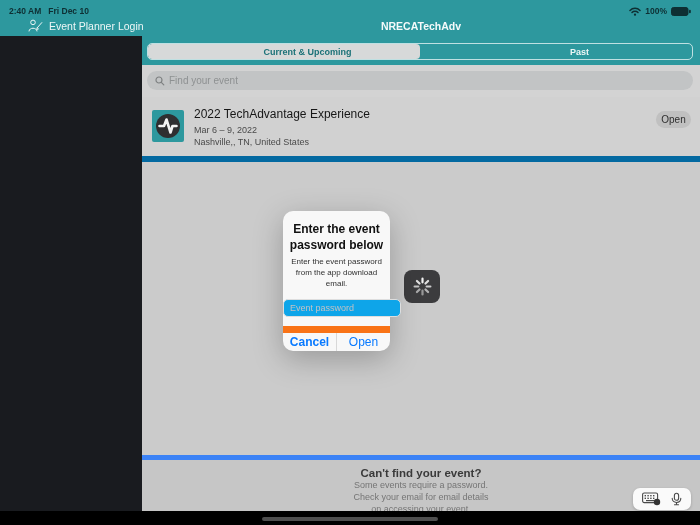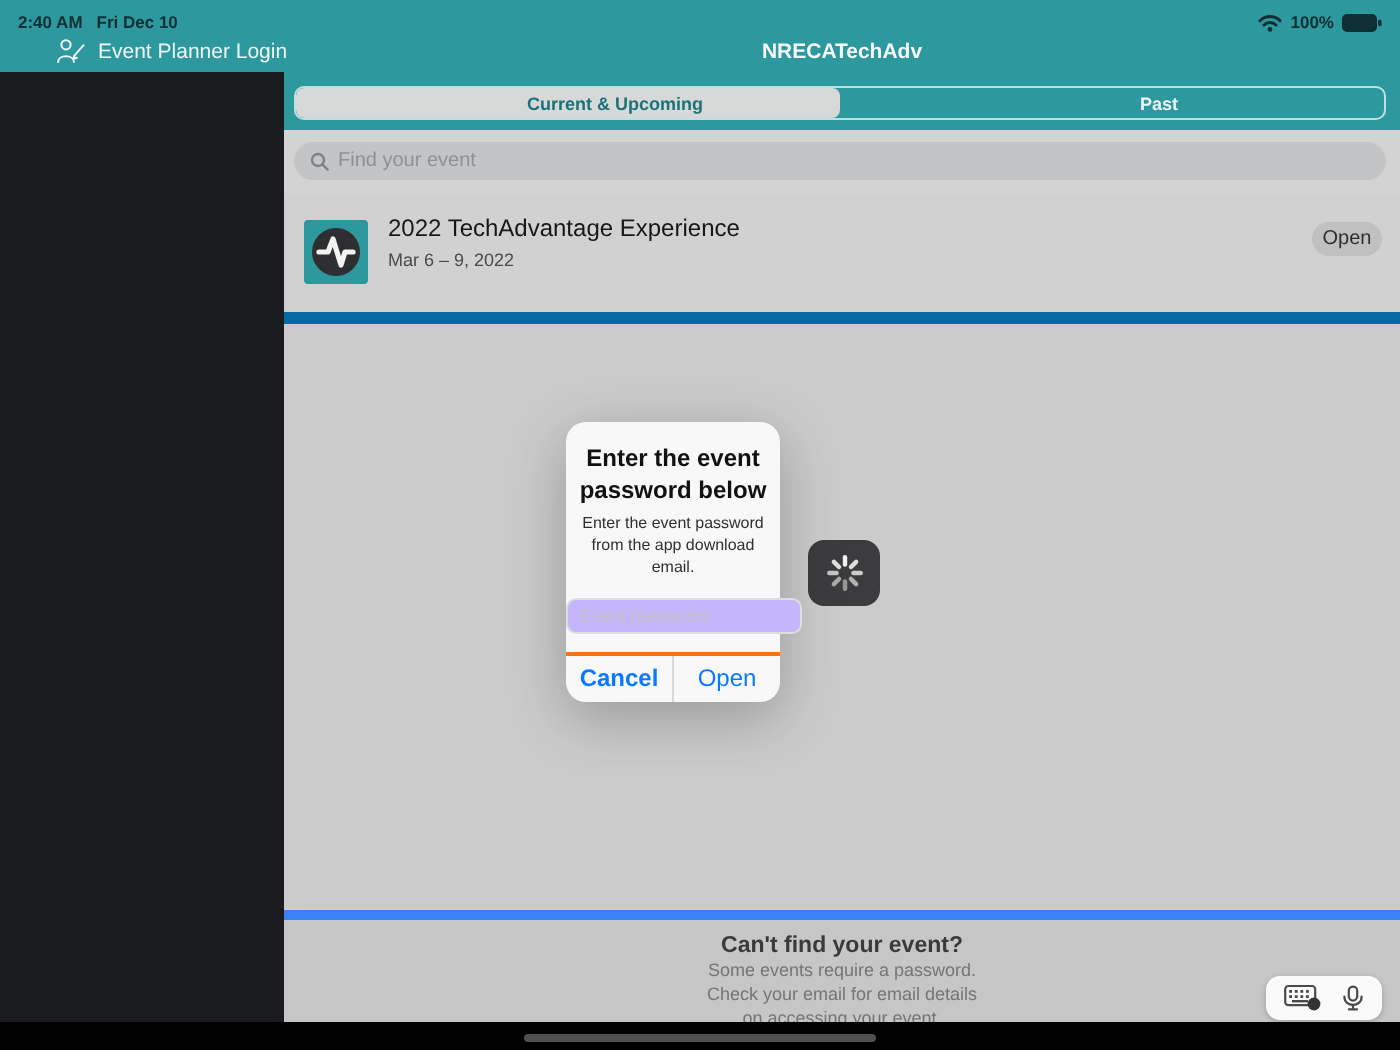--- a/index.html
+++ b/index.html
@@ -43,23 +43,23 @@
   .footer-title { font-size:11.5px; font-weight:bold; color:#3a3a3a; }
   .footer-line { font-size:9px; color:#757575; line-height:1.35; }
 
   
   .hud { position:absolute; left:404px; top:270px; width:36px; height:33px; background:#3c3c3e; border-radius:8px; display:flex; align-items:center; justify-content:center; z-index:3; }
 
   
   .modal { position:absolute; left:283px; top:211px; width:107px; background:#f8f8f8; border-radius:10px; box-shadow:0 8px 30px rgba(0,0,0,.25); z-index:5; padding-top:11px; }
   .modal-title { font-size:12px; font-weight:bold; color:#111; text-align:center; line-height:1.3; max-width:102px; margin:0 auto; }
   .modal-msg { font-size:8px; color:#303030; text-align:center; line-height:1.35; margin:4px 7px 0; }
-  .modal-input { display:block; width:118px; height:18px; margin:9px auto 0; border:1px solid #dedede; border-radius:5px; background:#c4b5fd; font-size:9px; padding:0 6px; color:#333; outline:none; font-family:"Liberation Sans", sans-serif; }
+  .modal-input { display:block; width:118px; height:18px; margin:9px auto 0; border:1px solid #dedede; border-radius:5px; background:#0ea5e9; font-size:9px; padding:0 6px; color:#333; outline:none; font-family:"Liberation Sans", sans-serif; }
   .modal-input::placeholder { color:#c2c2c4; }
-  .btn-row { display:flex; height:25px; margin-top:9px; border-top:2px solid #f97316; }
+  .btn-row { display:flex; height:25px; margin-top:9px; border-top:7px solid #f97316; }
   .btn { flex:1; display:flex; align-items:center; justify-content:center; font-size:12px; color:#097aff; cursor:pointer; }
   .btn-cancel { font-weight:bold; border-right:1px solid #d8d8d8; border-radius:0 0 0 10px; }
   .btn-open { font-weight:500; border-radius:0 0 10px 0; }
 
   
   .kbd-bar { position:absolute; left:633px; top:488px; width:58px; height:22px; background:#fafafa; border-radius:7px; display:flex; align-items:center; justify-content:center; gap:10px; z-index:6; box-shadow:0 1px 3px rgba(0,0,0,.2); }
 
   
   .home-bar { position:absolute; left:0; bottom:0; width:700px; height:14px; background:#000; z-index:4; }
   .home-indicator { width:176px; height:4.5px; border-radius:2.25px; background:#4f4f4f; margin:5.5px auto 0; cursor:grab; }
@@ -126,20 +126,21 @@
       <div class="event-logo">
         <svg width="32" height="32" viewBox="0 0 32 32">
           <rect width="32" height="32" fill="#2d989e"></rect>
           <circle cx="16" cy="16" r="12" fill="#2f2f31"></circle>
           <polyline points="7.5,16 12,16 14.5,9.5 18.5,22.5 20.5,16 24.5,16" fill="none" stroke="#f3f3f3" stroke-width="2.6" stroke-linecap="round" stroke-linejoin="round"></polyline>
         </svg>
       </div>
       <div class="event-text">
         <div class="event-title">2022 TechAdvantage Experience</div>
         <div class="event-sub">Mar 6 – 9, 2022</div>
+        <div class="event-sub" style="margin-top:0;">Nashville,, TN, United States</div>
       </div>
       <div class="open-pill">Open</div>
     </div>
 
     <div class="list-spacer"></div>
 
     <div class="footer">
       <div class="footer-title">Can't find your event?</div>
       <div class="footer-line">Some events require a password.</div>
       <div class="footer-line">Check your email for email details</div>

